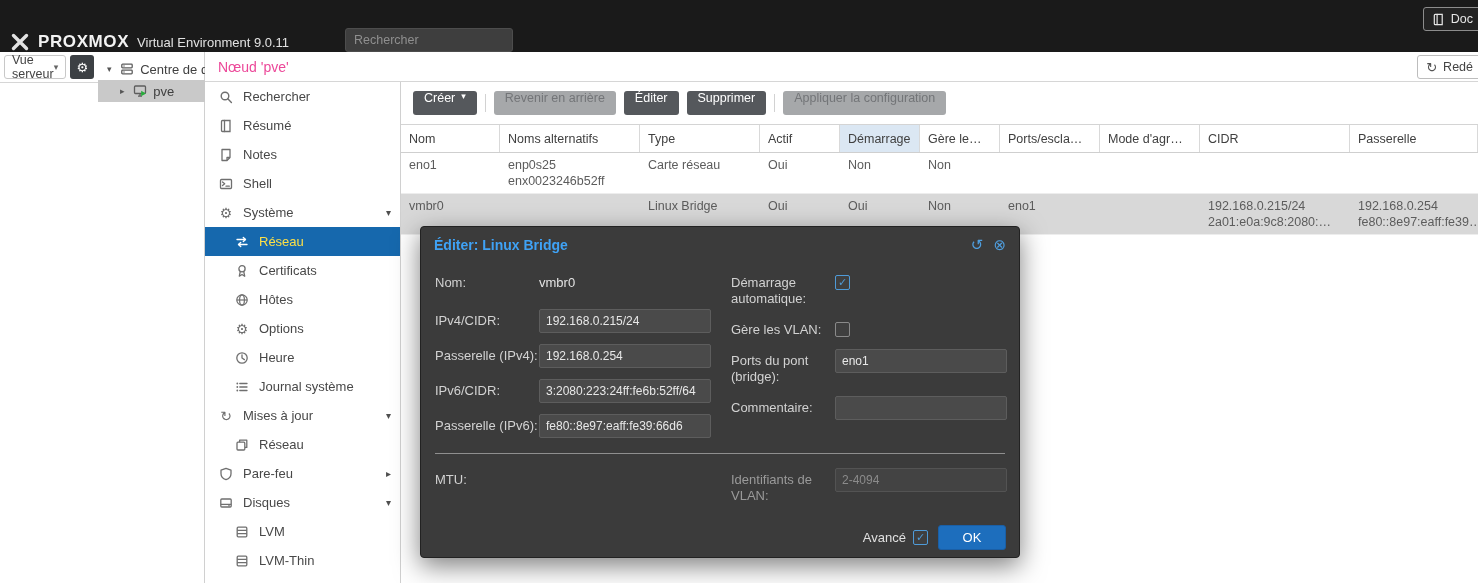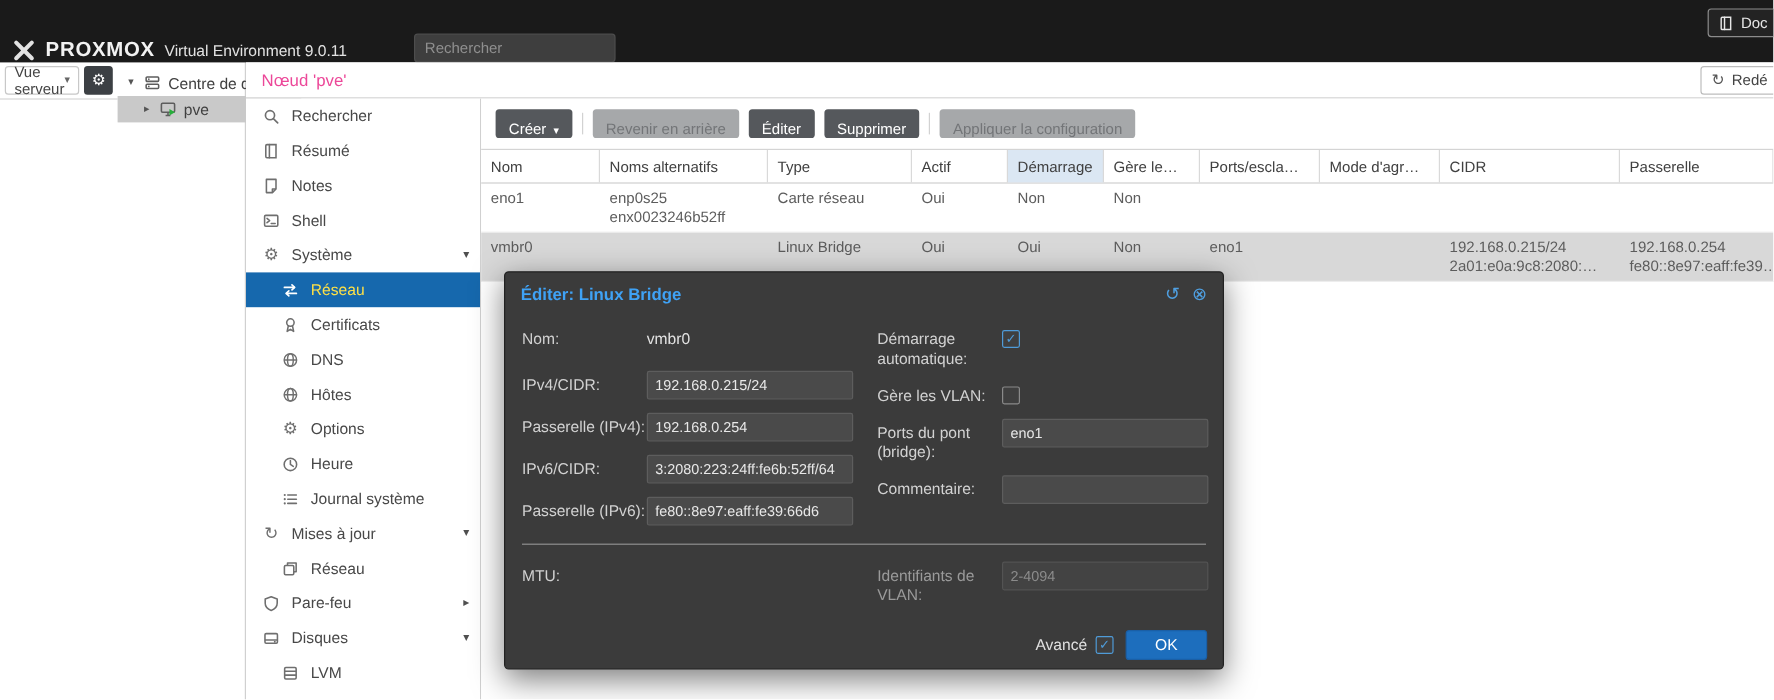--- a/index.html
+++ b/index.html
@@ -41,21 +41,21 @@
   .menu{width:196px;flex:none;border-right:1px solid #d0d0d0;background:#fff;overflow:hidden}
   .mi{position:relative;display:flex;align-items:center;gap:9px;height:29px;padding-left:13px;font-size:13px;color:#484848;cursor:pointer;white-space:nowrap}
   .mi.ind{padding-left:29px}
   .mi.sel{background:#1668ad;color:#fde047}
   .mi-icon{width:16px;flex:none;display:flex;justify-content:center;align-items:center;color:#6f6f6f;font-size:14px}
   .mi.sel .mi-icon{color:#fff}
   .mi-arrow{position:absolute;right:9px;font-size:10px;color:#4f4f4f}
 
   .content{flex:1;display:flex;flex-direction:column;background:#fff;min-width:0;padding-top:8px}
   .toolbar{height:26px;margin:0 10px 8px 12px;display:flex;align-items:center;gap:8px;flex:none}
-  .tbtn{height:24px;border:none;border-radius:3px;background:#55585c;color:#fff;font-size:12.5px;padding:0 11px;display:flex;align-items:flex-end;gap:6px;cursor:pointer;white-space:nowrap}
+  .tbtn{height:24px;border:none;border-radius:3px;background:#55585c;color:#fff;font-size:12.5px;padding:0 11px;display:flex;align-items:flex-start;gap:6px;cursor:pointer;white-space:nowrap}
   .tbtn.disabled{background:#a6a8aa;color:#737578;cursor:default}
   .tsep{width:1px;height:18px;background:#d2d2d2}
   .bcaret{font-size:9px}
 
   
   .grid{font-size:12.5px;color:#5c5c5c}
   .g-head{display:flex;height:29px;border-top:1px solid #d4d4d4;border-bottom:1px solid #cfcfcf;background:#fff;color:#404040}
   .hc{display:flex;align-items:center;padding:0 8px;border-right:1px solid #d9d9d9;overflow:hidden;white-space:nowrap;flex:none;cursor:pointer}
   .hc.sorted{background:#dbe7f3}
   .g-row{display:flex;border-bottom:1px solid #ededed;cursor:pointer}
@@ -239,30 +239,20 @@
             <span>Certificats</span>
           </div>
           <div class="mi ind">
             <span class="mi-icon">
                 <svg class="ic" width="14" height="14" viewBox="0 0 14 14" fill="none" stroke="currentColor" stroke-width="1.2">
                   <circle cx="7" cy="7" r="5.2"></circle>
                   <ellipse cx="7" cy="7" rx="2.4" ry="5.2"></ellipse>
                   <path d="M1.8 7h10.4"></path>
                 </svg>
               </span>
-            <span>DNS</span>
-          </div>
-          <div class="mi ind">
-            <span class="mi-icon">
-                <svg class="ic" width="14" height="14" viewBox="0 0 14 14" fill="none" stroke="currentColor" stroke-width="1.2">
-                  <circle cx="7" cy="7" r="5.2"></circle>
-                  <ellipse cx="7" cy="7" rx="2.4" ry="5.2"></ellipse>
-                  <path d="M1.8 7h10.4"></path>
-                </svg>
-              </span>
             <span>Hôtes</span>
           </div>
           <div class="mi ind">
             <span class="mi-icon glyph">⚙</span>
             <span>Options</span>
           </div>
           <div class="mi ind">
             <span class="mi-icon">
                 <svg class="ic" width="14" height="14" viewBox="0 0 14 14" fill="none" stroke="currentColor" stroke-width="1.3" stroke-linecap="round">
                   <circle cx="7" cy="7" r="5.2"></circle>

